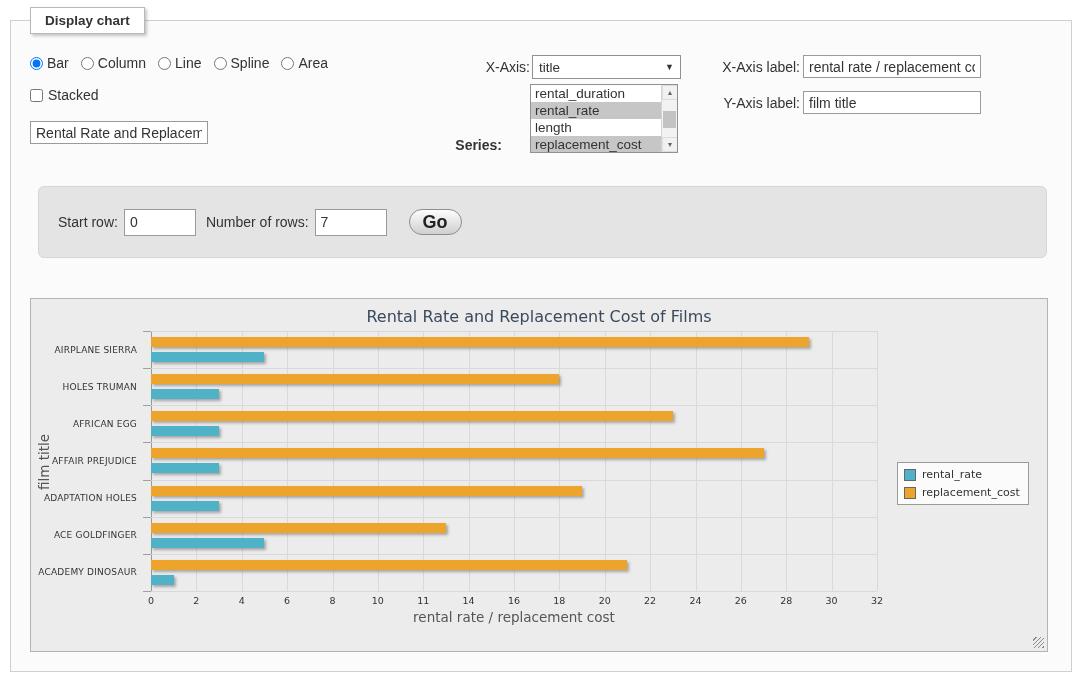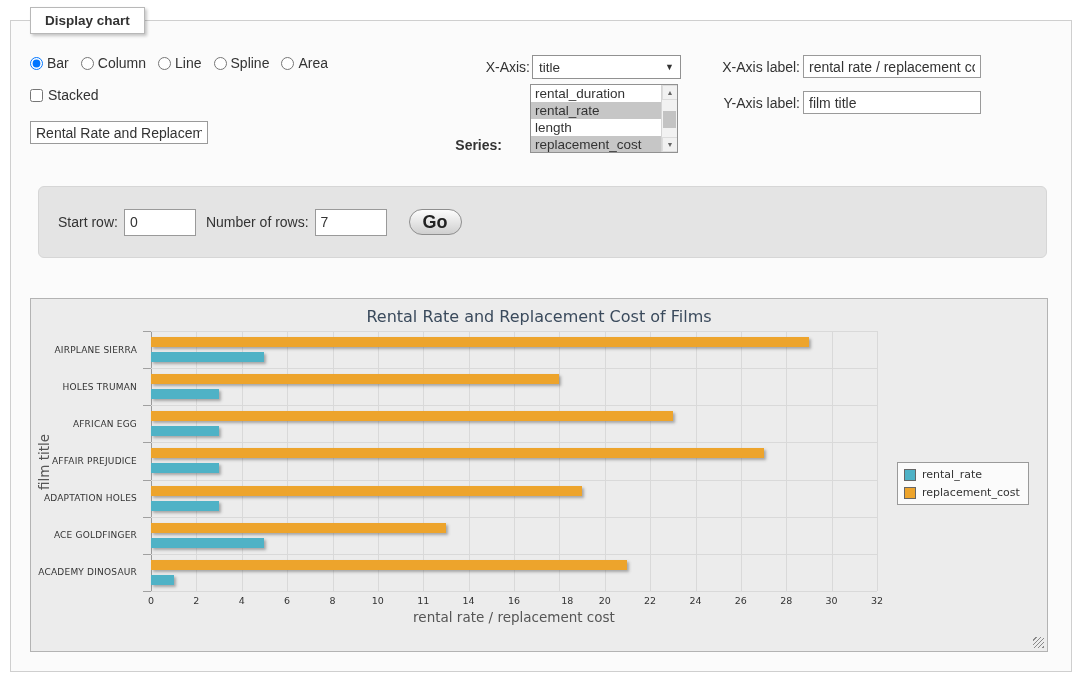--- a/index.html
+++ b/index.html
@@ -207,21 +207,21 @@
     <div id="xTicks">
         <div class="xtick-label" style="left: 120px; top: 296px; position: absolute;">0</div>
         <div class="xtick-label" style="left: 165.375px; top: 296px; position: absolute;">2</div>
         <div class="xtick-label" style="left: 210.75px; top: 296px; position: absolute;">4</div>
         <div class="xtick-label" style="left: 256.125px; top: 296px; position: absolute;">6</div>
         <div class="xtick-label" style="left: 301.5px; top: 296px; position: absolute;">8</div>
         <div class="xtick-label" style="left: 346.875px; top: 296px; position: absolute;">10</div>
         <div class="xtick-label" style="left: 392.25px; top: 296px; position: absolute;">11</div>
         <div class="xtick-label" style="left: 437.625px; top: 296px; position: absolute;">14</div>
         <div class="xtick-label" style="left: 483px; top: 296px; position: absolute;">16</div>
-        <div class="xtick-label" style="left: 528.375px; top: 296px; position: absolute; margin-left: 8px;">18</div>
+        <div class="xtick-label" style="left: 528.375px; top: 296px; position: absolute;">18</div>
         <div class="xtick-label" style="left: 573.75px; top: 296px; position: absolute;">20</div>
         <div class="xtick-label" style="left: 619.125px; top: 296px; position: absolute;">22</div>
         <div class="xtick-label" style="left: 664.5px; top: 296px; position: absolute;">24</div>
         <div class="xtick-label" style="left: 709.875px; top: 296px; position: absolute;">26</div>
         <div class="xtick-label" style="left: 755.25px; top: 296px; position: absolute;">28</div>
         <div class="xtick-label" style="left: 800.625px; top: 296px; position: absolute; text-align: center;">30</div>
         <div class="xtick-label" style="left: 846px; top: 296px; position: absolute;">32</div>
       </div>
     <div class="x-title">rental rate / replacement cost</div>
     <div class="chart-legend">

